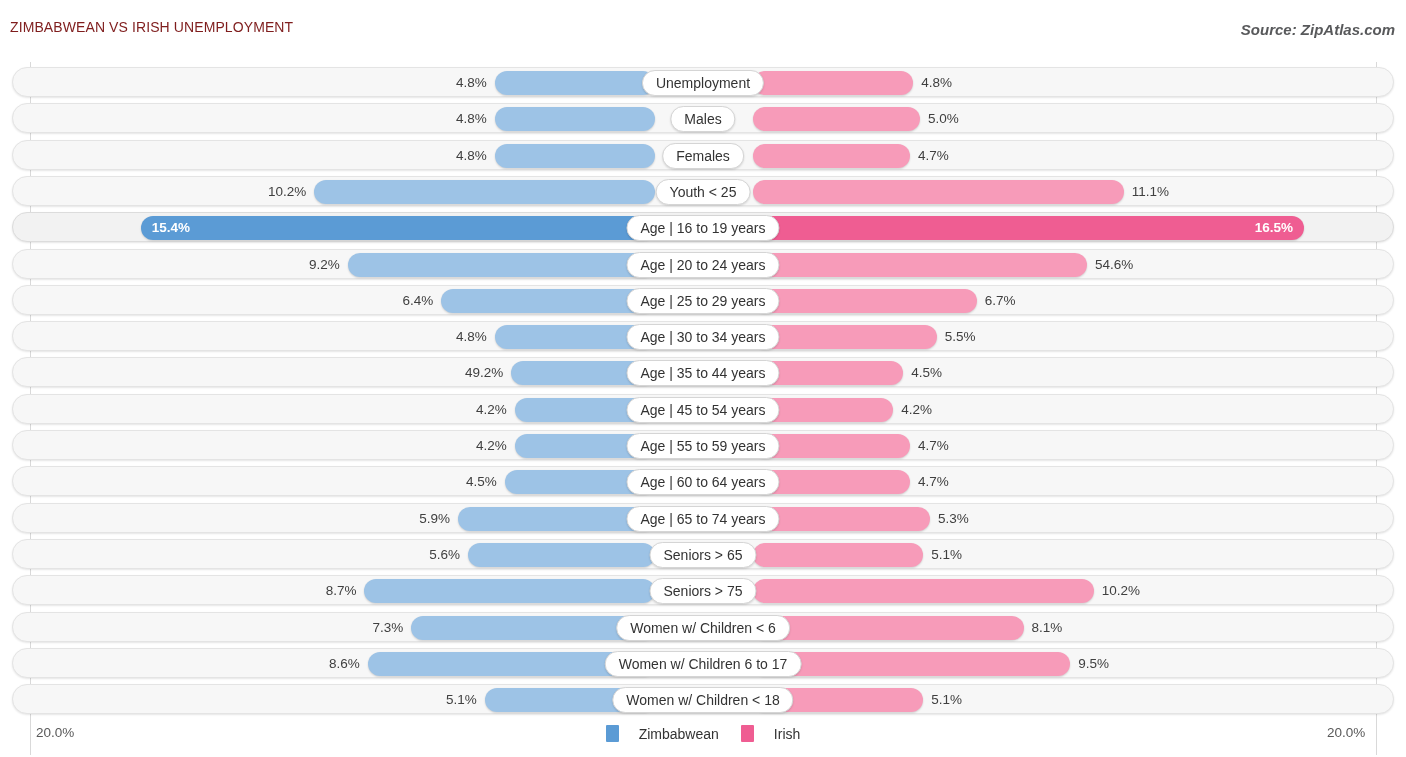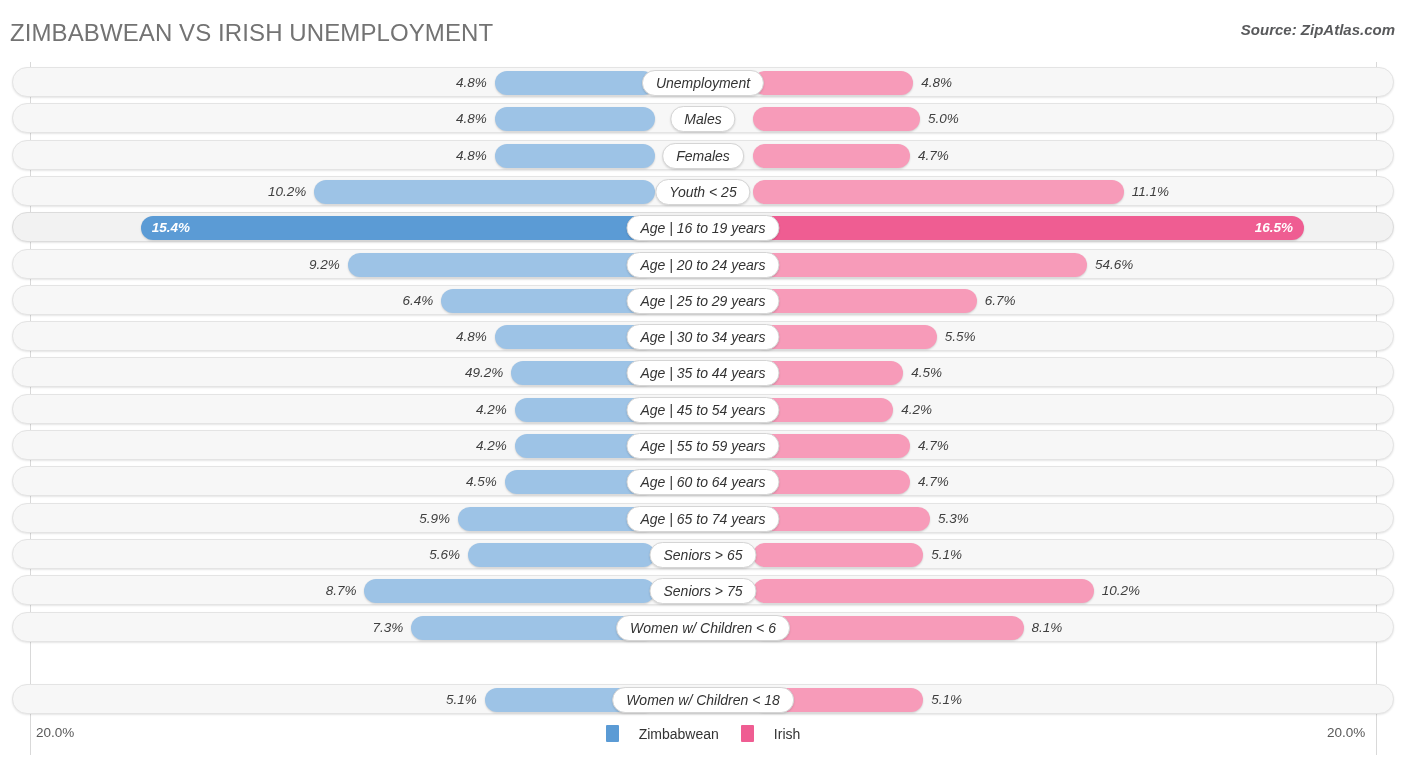--- a/index.html
+++ b/index.html
@@ -9,31 +9,31 @@
     background: #ffffff;
     font-family: "Liberation Sans", sans-serif;
     overflow: hidden;
   }
   #chart-root { position: relative; width: 1406px; height: 757px; background: #ffffff; }
 
   
   .header { position: absolute; top: 0; left: 0; width: 1406px; height: 60px; }
   .chart-title {
     position: absolute; left: 10px; top: 19px;
-    font-size: 24px; color: #737373; letter-spacing: .1px;
+    font-size: 14px; color: #7f1d1d; letter-spacing: .1px;
     white-space: nowrap;
   }
   .source-note {
     position: absolute; right: 11px; top: 21px;
     font-size: 15px; font-style: italic; font-weight: bold; color: #58595b;
     white-space: nowrap;
   }
 
   
-  .plot { position: absolute; left: 0; top: 62px; width: 1406px; height: 655px; font-style: italic; }
+  .plot { position: absolute; left: 0; top: 62px; width: 1406px; height: 655px; }
   .gridline { position: absolute; top: 0; bottom: -38px; width: 1px; background: #d9d9d9; }
   .gridline.left  { left: 30px; }
   .gridline.right { left: 1376px; }
 
   .row {
     position: absolute; left: 12px; width: 1382px; height: 30px;
     background: #f7f7f7;
     border: 1px solid #e4e4e4;
     border-radius: 15px;
     box-shadow: 0 1px 2px rgba(0,0,0,.10);
@@ -240,20 +240,29 @@
       </div>
       <div class="row" style="top: 549.5px;">
         <div class="barwrap">
           <div class="bar left" style="left: 398.18px; width: 243.82px;"></div>
           <div class="bar right" style="left: 740px; width: 270.54px;"></div>
           <div class="val left" style="left: 320.18px; width: 70px;">7.3%</div>
           <div class="val right" style="left: 1018.54px; width: 76px;">8.1%</div>
           <div class="label-pill">Women w/ Children &lt; 6</div>
         </div>
       </div>
+      <div class="row" style="top: 585.8px;">
+        <div class="barwrap">
+          <div class="bar left" style="left: 354.76px; width: 287.24px;"></div>
+          <div class="bar right" style="left: 740px; width: 317.3px;"></div>
+          <div class="val left" style="left: 276.76px; width: 70px;">8.6%</div>
+          <div class="val right" style="left: 1065.3px; width: 76px;">9.5%</div>
+          <div class="label-pill">Women w/ Children 6 to 17</div>
+        </div>
+      </div>
       <div class="row" style="top: 622.1px;">
         <div class="barwrap">
           <div class="bar left" style="left: 471.66px; width: 170.34px;"></div>
           <div class="bar right" style="left: 740px; width: 170.34px;"></div>
           <div class="val left" style="left: 393.66px; width: 70px;">5.1%</div>
           <div class="val right" style="left: 918.34px; width: 76px;">5.1%</div>
           <div class="label-pill">Women w/ Children &lt; 18</div>
         </div>
       </div>
     </div>

